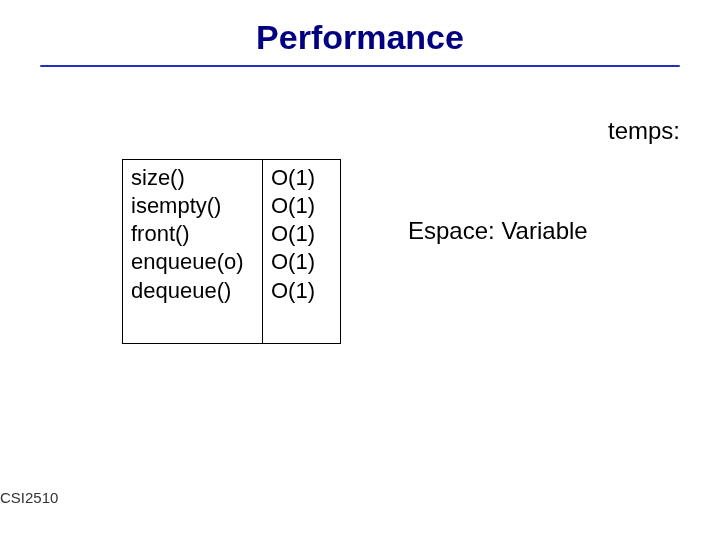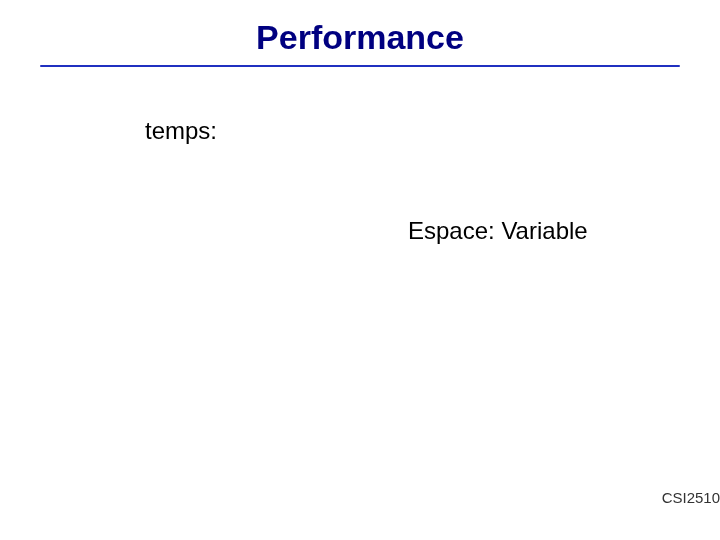--- a/index.html
+++ b/index.html
@@ -26,20 +26,21 @@
     }
     .content {
       position: relative;
       padding: 50px 40px 0 40px;
     }
     .temps-label {
       font-size: 24px;
       color: #000;
       margin-left: 105px;
       margin-bottom: 12px;
+      text-align: right;
     }
     .table-wrap {
       position: absolute;
       left: 122px;
       top: 92px;
     }
     table {
       border-collapse: collapse;
     }
     td {
@@ -56,31 +57,53 @@
       left: 408px;
       top: 150px;
       font-size: 24px;
       color: #000;
     }
     .footer {
       position: absolute;
       bottom: 34px;
       left: 0;
       width: 100%;
-      text-align: right;
+      text-align: left;
       font-size: 15px;
       color: #333;
     }
   </style>
 </head>
 <body>
 
 <div class="title">Performance</div>
 <div class="underline"></div>
 
 <div class="content">
   <div class="temps-label">temps:</div>
 
+  <div class="table-wrap">
+    <table>
+      <tbody>
+          <tr>
+        <td class="col-op">
+          <div>size()</div>
+          <div>isempty()</div>
+          <div>front()</div>
+          <div>enqueue(o)</div>
+          <div>dequeue()</div>
+        </td>
+        <td class="col-o">
+          <div>O(1)</div>
+          <div>O(1)</div>
+          <div>O(1)</div>
+          <div>O(1)</div>
+          <div>O(1)</div>
+        </td>
+      </tr>
+    </tbody>
+      </table>
+  </div>
 
   <div class="espace">Espace: Variable</div>
 </div>
 
 <div class="footer">CSI2510</div>
 
 </body></html>

